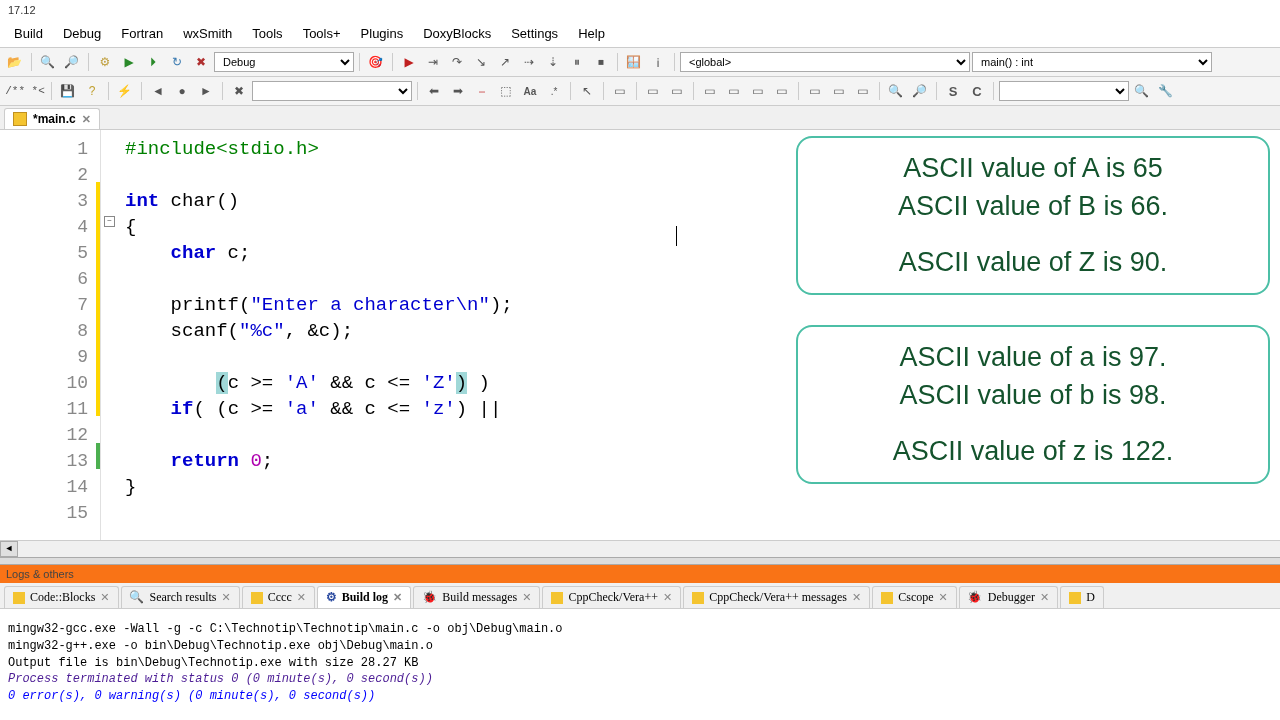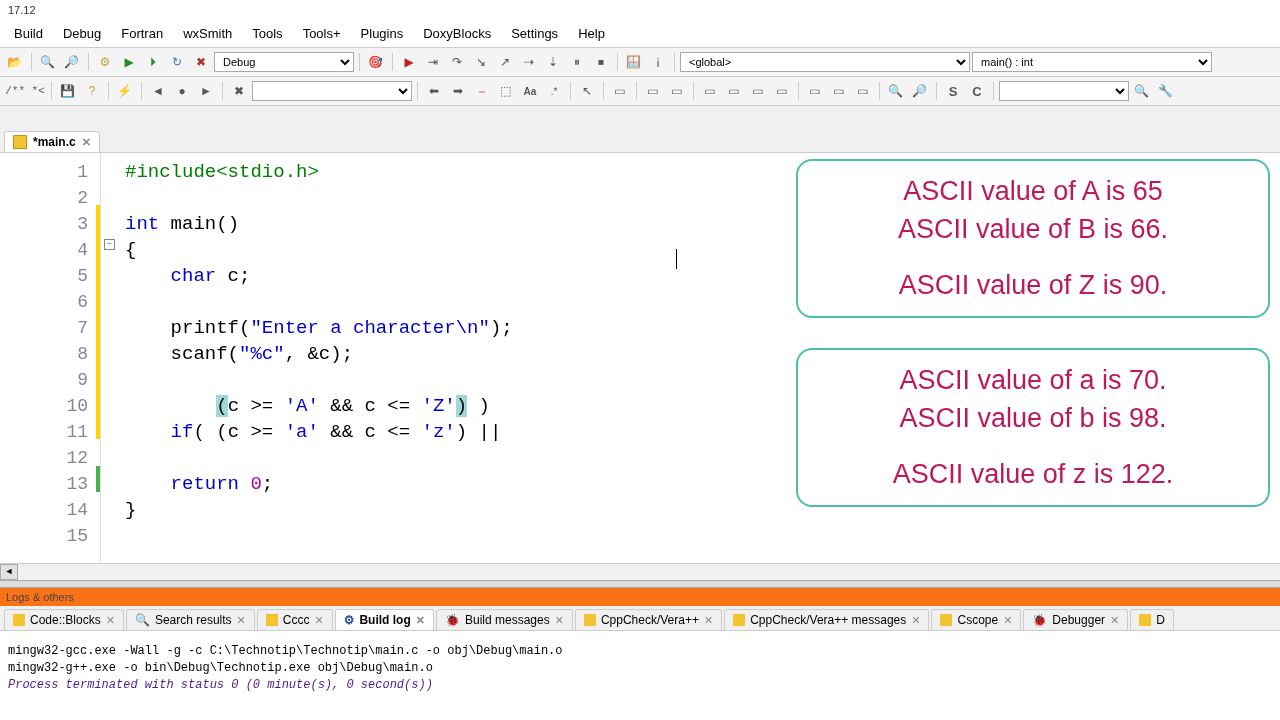--- a/index.html
+++ b/index.html
@@ -4,43 +4,43 @@
 <style>
 body { margin: 0; font-family: Tahoma, Arial, sans-serif; font-size: 12px; background: #f0f0f0; overflow: hidden; width: 1280px; height: 720px; }
 .titlebar { background: #fff; padding: 4px 8px; font-size: 11px; color: #333; }
 .menubar { background: #fff; padding: 0 4px; border-bottom: 1px solid #ccc; display: flex; }
 .menu-item { padding: 6px 10px; cursor: default; font-size: 13px; }
 .toolbar { background: #f4f4f4; padding: 3px 4px; border-bottom: 1px solid #ccc; display: flex; align-items: center; gap: 2px; flex-wrap: nowrap; }
 .tb-btn { width: 20px; height: 20px; display: inline-flex; align-items: center; justify-content: center; border: 1px solid transparent; cursor: default; font-size: 12px; color: #555; }
 .tb-sep { width: 1px; height: 18px; background: #ccc; margin: 0 3px; }
 .tb-combo { font-size: 11px; height: 20px; border: 1px solid #aaa; background: #fff; padding: 0 4px; }
 .tabs-bar { background: #f0f0f0; padding: 2px 4px 0; display: flex; border-bottom: 1px solid #ccc; }
-.file-tab { background: #fff; border: 1px solid #ccc; border-bottom: none; padding: 3px 8px; font-size: 12px; display: flex; align-items: center; gap: 6px; border-top-left-radius: 3px; border-top-right-radius: 3px; font-weight: bold; margin-top: 23px; }
+.file-tab { background: #fff; border: 1px solid #ccc; border-bottom: none; padding: 3px 8px; font-size: 12px; display: flex; align-items: center; gap: 6px; border-top-left-radius: 3px; border-top-right-radius: 3px; font-weight: bold; }
 .file-tab-icon { width: 12px; height: 12px; background: #f4c430; border: 1px solid #c09020; }
 .close-x { color: #888; font-size: 11px; cursor: default; }
 .editor-area { background: #fff; height: 410px; display: flex; position: relative; }
 .gutter { width: 100px; background: #fff; border-right: 1px solid #e0e0e0; font-family: 'Courier New', monospace; font-size: 18px; color: #888; padding-top: 6px; text-align: right; }
 .gutter-line { height: 26px; line-height: 26px; padding-right: 12px; }
 .fold-col { width: 18px; background: #fff; padding-top: 6px; position: relative; }
 .fold-box { position: absolute; left: 3px; width: 9px; height: 9px; border: 1px solid #888; background: #fff; font-size: 8px; line-height: 8px; text-align: center; color: #555; }
 .change-bar { position: absolute; width: 4px; background: #ffd700; }
 .change-bar-green { position: absolute; width: 4px; background: #4caf50; }
 .code-area { flex: 1; font-family: 'Courier New', monospace; font-size: 19px; padding-top: 6px; position: relative; }
 .code-line { height: 26px; line-height: 26px; white-space: pre; padding-left: 6px; }
 .kw-green { color: #008000; }
-.kw-blue { color: #0000d0; font-weight: normal; }
+.kw-blue { color: #0000d0; font-weight: bold; }
 .str-blue { color: #0000d0; }
 .num-purple { color: #b000b0; }
 .paren-hl { background: #a0d8d8; }
 .overlay { position: absolute; border: 2px solid #4cbfa6; border-radius: 16px; background: #fff; padding: 12px 20px; font-family: 'Segoe UI', Arial, sans-serif; }
-.overlay-text { font-size: 27px; color: #be185d; text-align: center; line-height: 1.4; }
+.overlay-text { font-size: 27px; color: #14532d; text-align: center; line-height: 1.4; }
 .bottom-sep { height: 6px; background: #ddd; border-top: 1px solid #aaa; border-bottom: 1px solid #aaa; }
 .bottom-panel-title { padding: 3px 6px; font-size: 11px; color: #444; background: #f97316; }
 .bottom-tabs { background: #f0f0f0; padding: 3px 4px 0; display: flex; gap: 2px; border-bottom: 1px solid #ccc; }
-.btab { border: 1px solid #ccc; border-bottom: none; padding: 3px 8px; font-size: 12px; display: flex; align-items: center; gap: 5px; border-top-left-radius: 3px; border-top-right-radius: 3px; background: #f0f0f0; }
+.btab { border: 1px solid #ccc; border-bottom: none; padding: 3px 8px; font-size: 12px; display: flex; align-items: center; gap: 5px; border-top-left-radius: 3px; border-top-right-radius: 3px; background: #f0f0f0; font-family: Liberation Serif, serif; }
 .btab.active { background: #fff; font-weight: bold; }
 .btab-icon { width: 12px; height: 12px; }
 .log-area { background: #fff; font-family: 'Courier New', monospace; font-size: 12px; padding: 6px 8px; line-height: 1.4; height: 110px; overflow: hidden; }
 .log-navy { color: #4c1d95; font-style: italic; }
 .log-blue { color: #0000ff; font-style: italic; }
 .scroll-h { height: 16px; background: #f0f0f0; border-top: 1px solid #ccc; display: flex; align-items: center; }
 .scroll-arrow { width: 16px; height: 14px; background: #e0e0e0; border: 1px solid #aaa; text-align: center; font-size: 9px; line-height: 13px; }
 .text-cursor { position: absolute; top: 96px; left: 557px; width: 1px; height: 20px; background: #000; }
 </style>
 </head>
@@ -170,41 +170,41 @@
   </div>
   <div class="fold-col">
     <div class="change-bar" style="top:52px;height:234px;left:-5px;"></div>
     <div class="change-bar-green" style="top:313px;height:26px;left:-5px;"></div>
     <div class="fold-box" style="top:86px;">−</div>
   </div>
   <div class="code-area">
     <div class="text-cursor"></div>
     <div class="code-line"><span class="kw-green">#include&lt;stdio.h&gt;</span></div>
     <div class="code-line"></div>
-    <div class="code-line"><span class="kw-blue">int</span><span> main()</span></div>
+    <div class="code-line"><span class="kw-blue">int</span><span> char()</span></div>
     <div class="code-line"><span>{</span></div>
     <div class="code-line">    <span class="kw-blue">char</span><span> c;</span></div>
     <div class="code-line"></div>
     <div class="code-line">    <span>printf(</span><span class="str-blue">"Enter a character\n"</span><span>);</span></div>
     <div class="code-line">    <span>scanf(</span><span class="str-blue">"%c"</span><span>, &amp;c);</span></div>
     <div class="code-line"></div>
     <div class="code-line">        <span class="paren-hl">(</span><span>c &gt;= </span><span class="str-blue">'A'</span><span> &amp;&amp; c &lt;= </span><span class="str-blue">'Z'</span><span class="paren-hl">)</span><span> )</span></div>
     <div class="code-line">    <span class="kw-blue">if</span><span>( (c &gt;= </span><span class="str-blue">'a'</span><span> &amp;&amp; c &lt;= </span><span class="str-blue">'z'</span><span>) ||</span></div>
     <div class="code-line"></div>
     <div class="code-line">    <span class="kw-blue">return</span><span> </span><span class="num-purple">0</span><span>;</span></div>
     <div class="code-line"><span>}</span></div>
     <div class="code-line"></div>
 
     <div class="overlay" style="top:6px;right:10px;width:430px;">
       <div class="overlay-text">ASCII value of A is 65</div>
       <div class="overlay-text">ASCII value of B is 66.</div>
       <div class="overlay-text" style="margin-top:18px;">ASCII value of Z is 90.</div>
     </div>
     <div class="overlay" style="top:195px;right:10px;width:430px;">
-      <div class="overlay-text">ASCII value of a is 70.</div>
+      <div class="overlay-text">ASCII value of a is 97.</div>
       <div class="overlay-text">ASCII value of b is 98.</div>
       <div class="overlay-text" style="margin-top:18px;">ASCII value of z is 122.</div>
     </div>
   </div>
 </div>
 
 <div class="scroll-h">
   <span class="scroll-arrow">◄</span>
 </div>
 
@@ -260,14 +260,16 @@
   <div class="btab">
       <span class="btab-icon" style="background:#f4c430;"></span>
       <span>D</span>
     </div>
 </div>
 
 <div class="log-area">
   <div style="height:6px;"></div>
   <div>mingw32-gcc.exe -Wall -g  -c C:\Technotip\Technotip\main.c -o obj\Debug\main.o</div>
   <div>mingw32-g++.exe  -o bin\Debug\Technotip.exe obj\Debug\main.o</div>
+  <div>Output file is bin\Debug\Technotip.exe with size 28.27 KB</div>
   <div class="log-navy">Process terminated with status 0 (0 minute(s), 0 second(s))</div>
+  <div class="log-blue">0 error(s), 0 warning(s) (0 minute(s), 0 second(s))</div>
 </div>
 
 </body></html>

